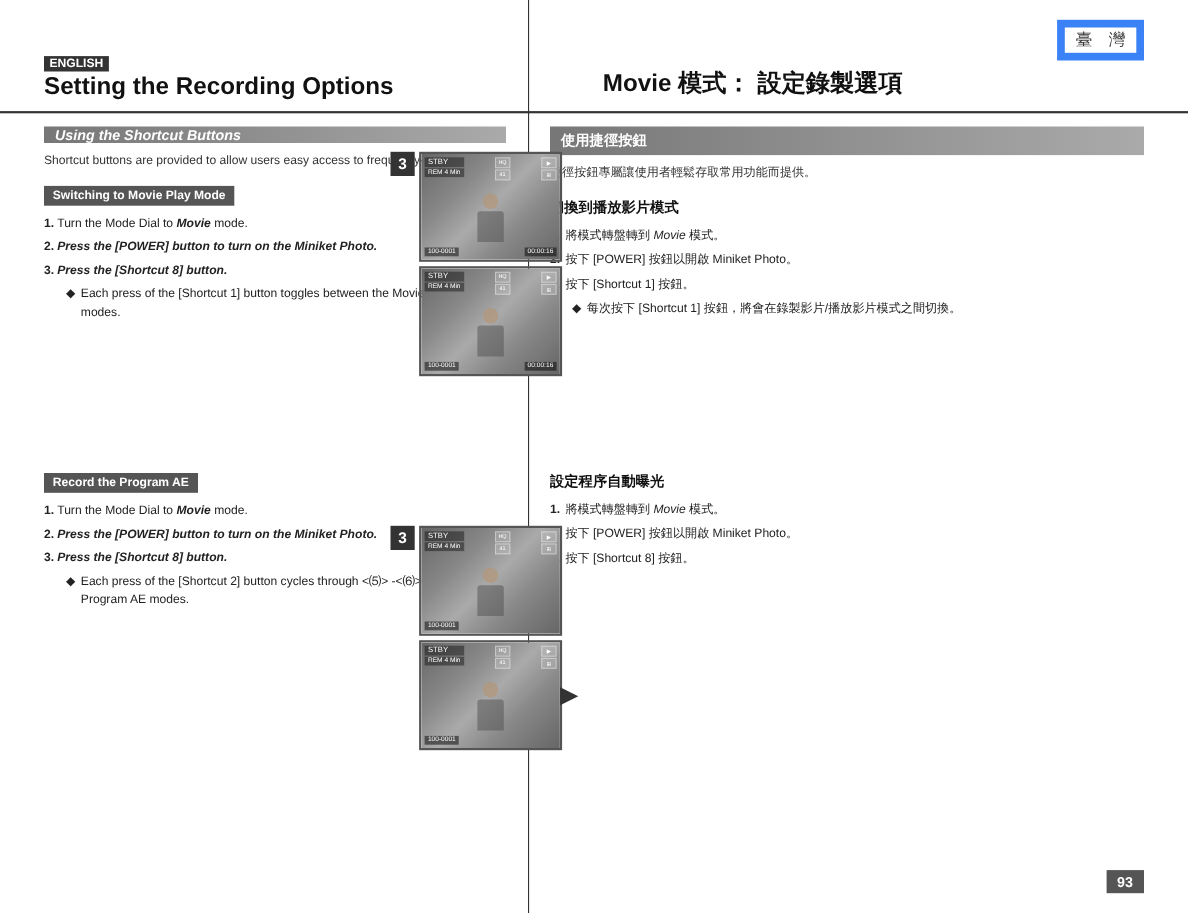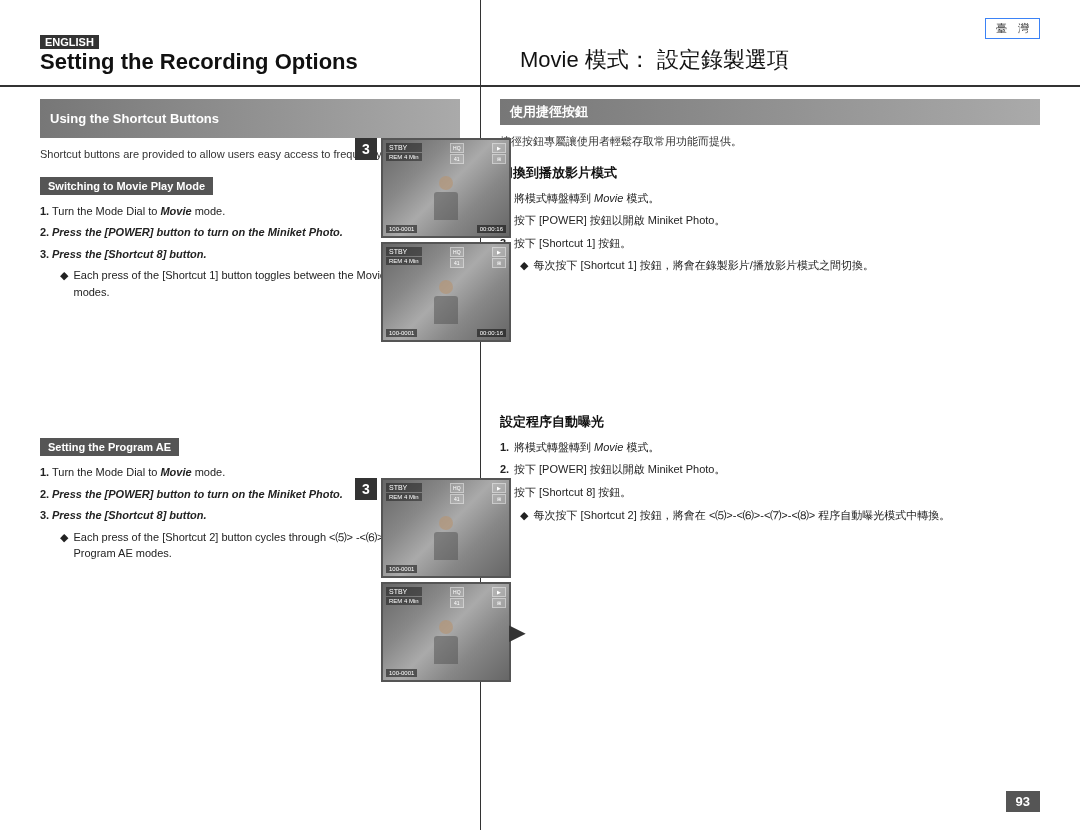--- a/index.html
+++ b/index.html
@@ -61,32 +61,33 @@
 
     .right-header {
       flex: 1;
       display: flex;
       flex-direction: column;
       align-items: flex-start;
       padding-left: 20px;
     }
 
     .taiwan-badge {
-      border: 1px solid #3b82f6;
+      border: 7px solid #3b82f6;
       padding: 2px 10px;
-      font-size: 11px;
+      font-size: 15px;
       color: #333;
       margin-bottom: 6px;
       align-self: flex-end;
     }
 
     .chinese-title {
       font-size: 22px;
-      font-weight: normal;
+      font-weight: bold;
       color: #111;
+      margin-left: 28px;
     }
 
     
     .vertical-divider {
       position: absolute;
       left: 480px;
       top: 0;
       bottom: 0;
       width: 1px;
       background: #333;
@@ -111,21 +112,22 @@
       padding-left: 20px;
       padding-top: 12px;
     }
 
     
     .section-header {
       background: linear-gradient(to right, #777, #aaa);
       color: #fff;
       font-size: 13px;
       font-weight: bold;
-      padding: 12px 10px;
+      font-style: italic;
+      padding: 0 10px;
       margin-bottom: 8px;
     }
 
     .section-header-chinese {
       background: linear-gradient(to right, #777, #aaa);
       color: #fff;
       font-size: 13px;
       font-weight: bold;
       padding: 4px 10px;
       margin-bottom: 8px;
@@ -369,21 +371,21 @@
           </li>
         </ul>
         <div class="bullet-item">
           Each press of the [Shortcut 1] button toggles between the Movie Record / Play modes.
         </div>
       </div>
 
       <div style="height: 120px;"></div>
 
       <div class="subsection section-block">
-        <span class="setting-program-label">Setting the Program AE</span>
+        <span class="setting-program-label">Record the Program AE</span>
 
         <ul class="step-list">
           <li class="numbered" data-num="1">
             Turn the Mode Dial to <em>Movie</em> mode.
           </li>
           <li class="numbered" data-num="2">
             <strong>Press the [POWER] button to turn on the Miniket Photo.</strong>
           </li>
           <li class="numbered" data-num="3">
             <strong>Press the [Shortcut 8] button.</strong>
@@ -428,23 +430,20 @@
           <li class="numbered" data-num="1">
             將模式轉盤轉到 <em>Movie</em> 模式。
           </li>
           <li class="numbered" data-num="2">
             按下 [POWER] 按鈕以開啟 Miniket Photo。
           </li>
           <li class="numbered" data-num="3">
             按下 [Shortcut 8] 按鈕。
           </li>
         </ul>
-        <div class="chinese-bullet">
-          每次按下 [Shortcut 2] 按鈕，將會在 &lt;⑸&gt;-&lt;⑹&gt;-&lt;⑺&gt;-&lt;⑻&gt; 程序自動曝光模式中轉換。
-        </div>
       </div>
 
     </div>
   </div>
 
 </div>
 
 <div style="position:absolute; left:355px; top:138px; display:flex; flex-direction:column; align-items:flex-start; gap:4px;">
   <div style="display:flex; align-items:flex-start; gap:4px;">
     <div style="width:22px; height:22px; background:#333; color:#fff; font-size:14px; font-weight:bold; display:flex; align-items:center; justify-content:center;">3</div>

